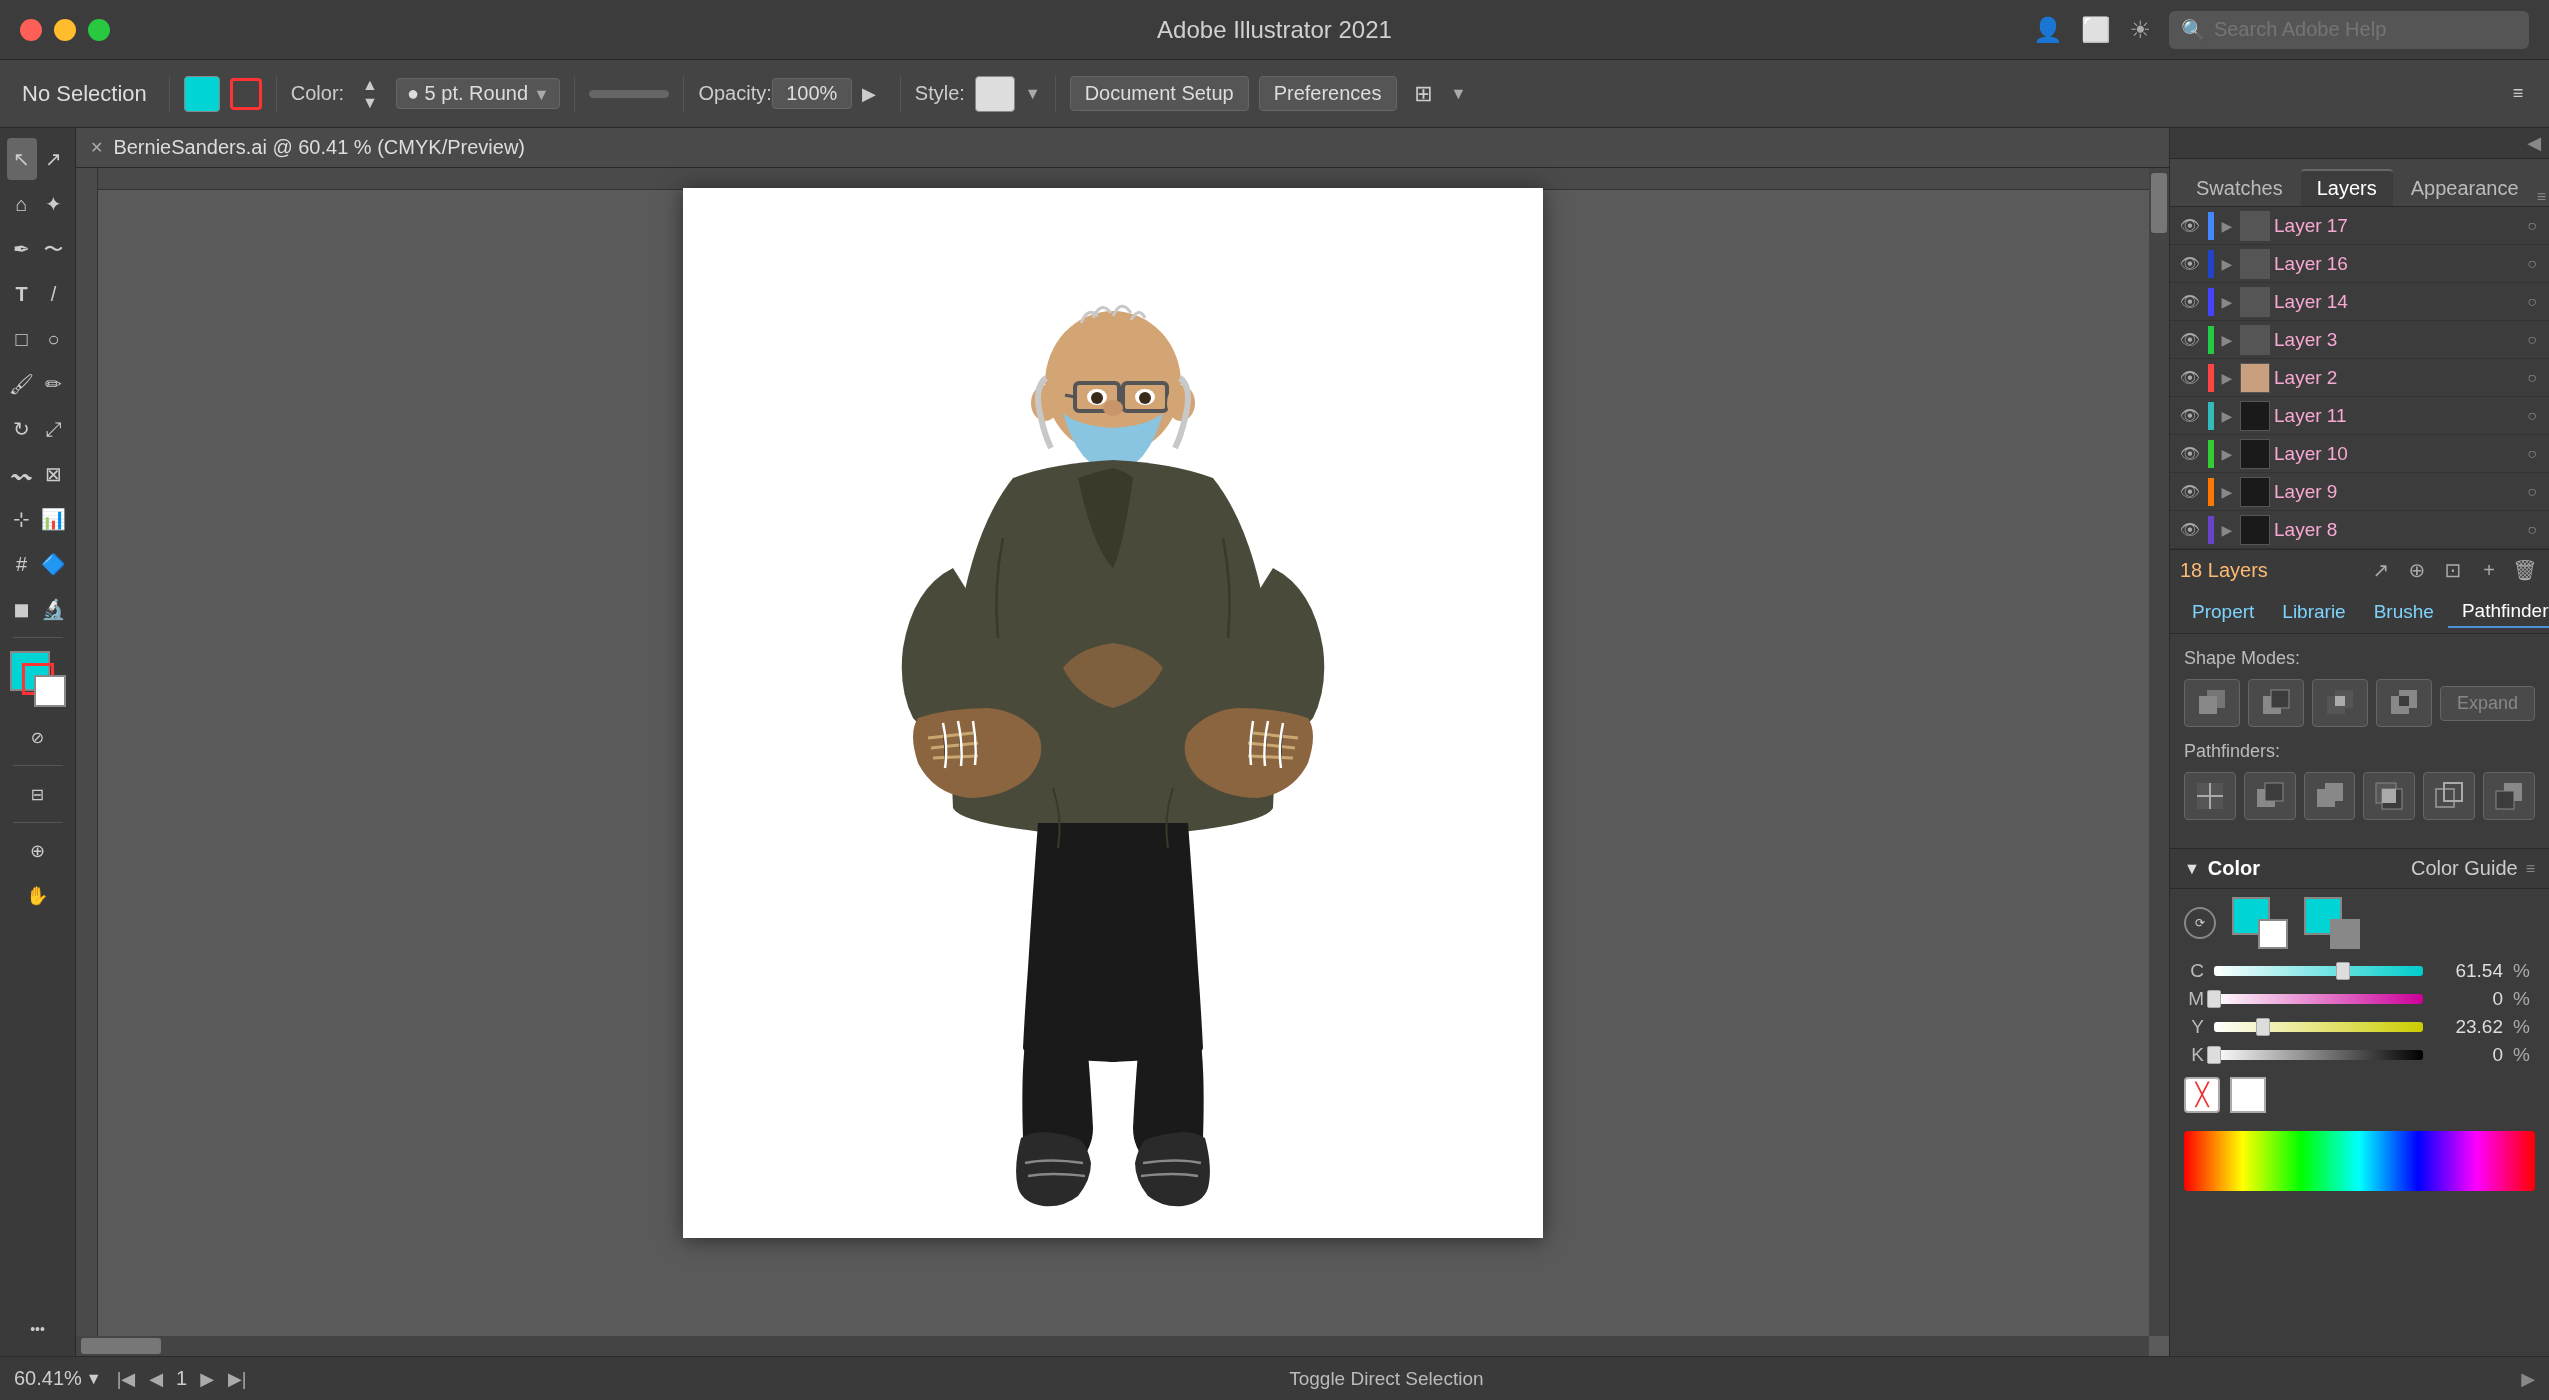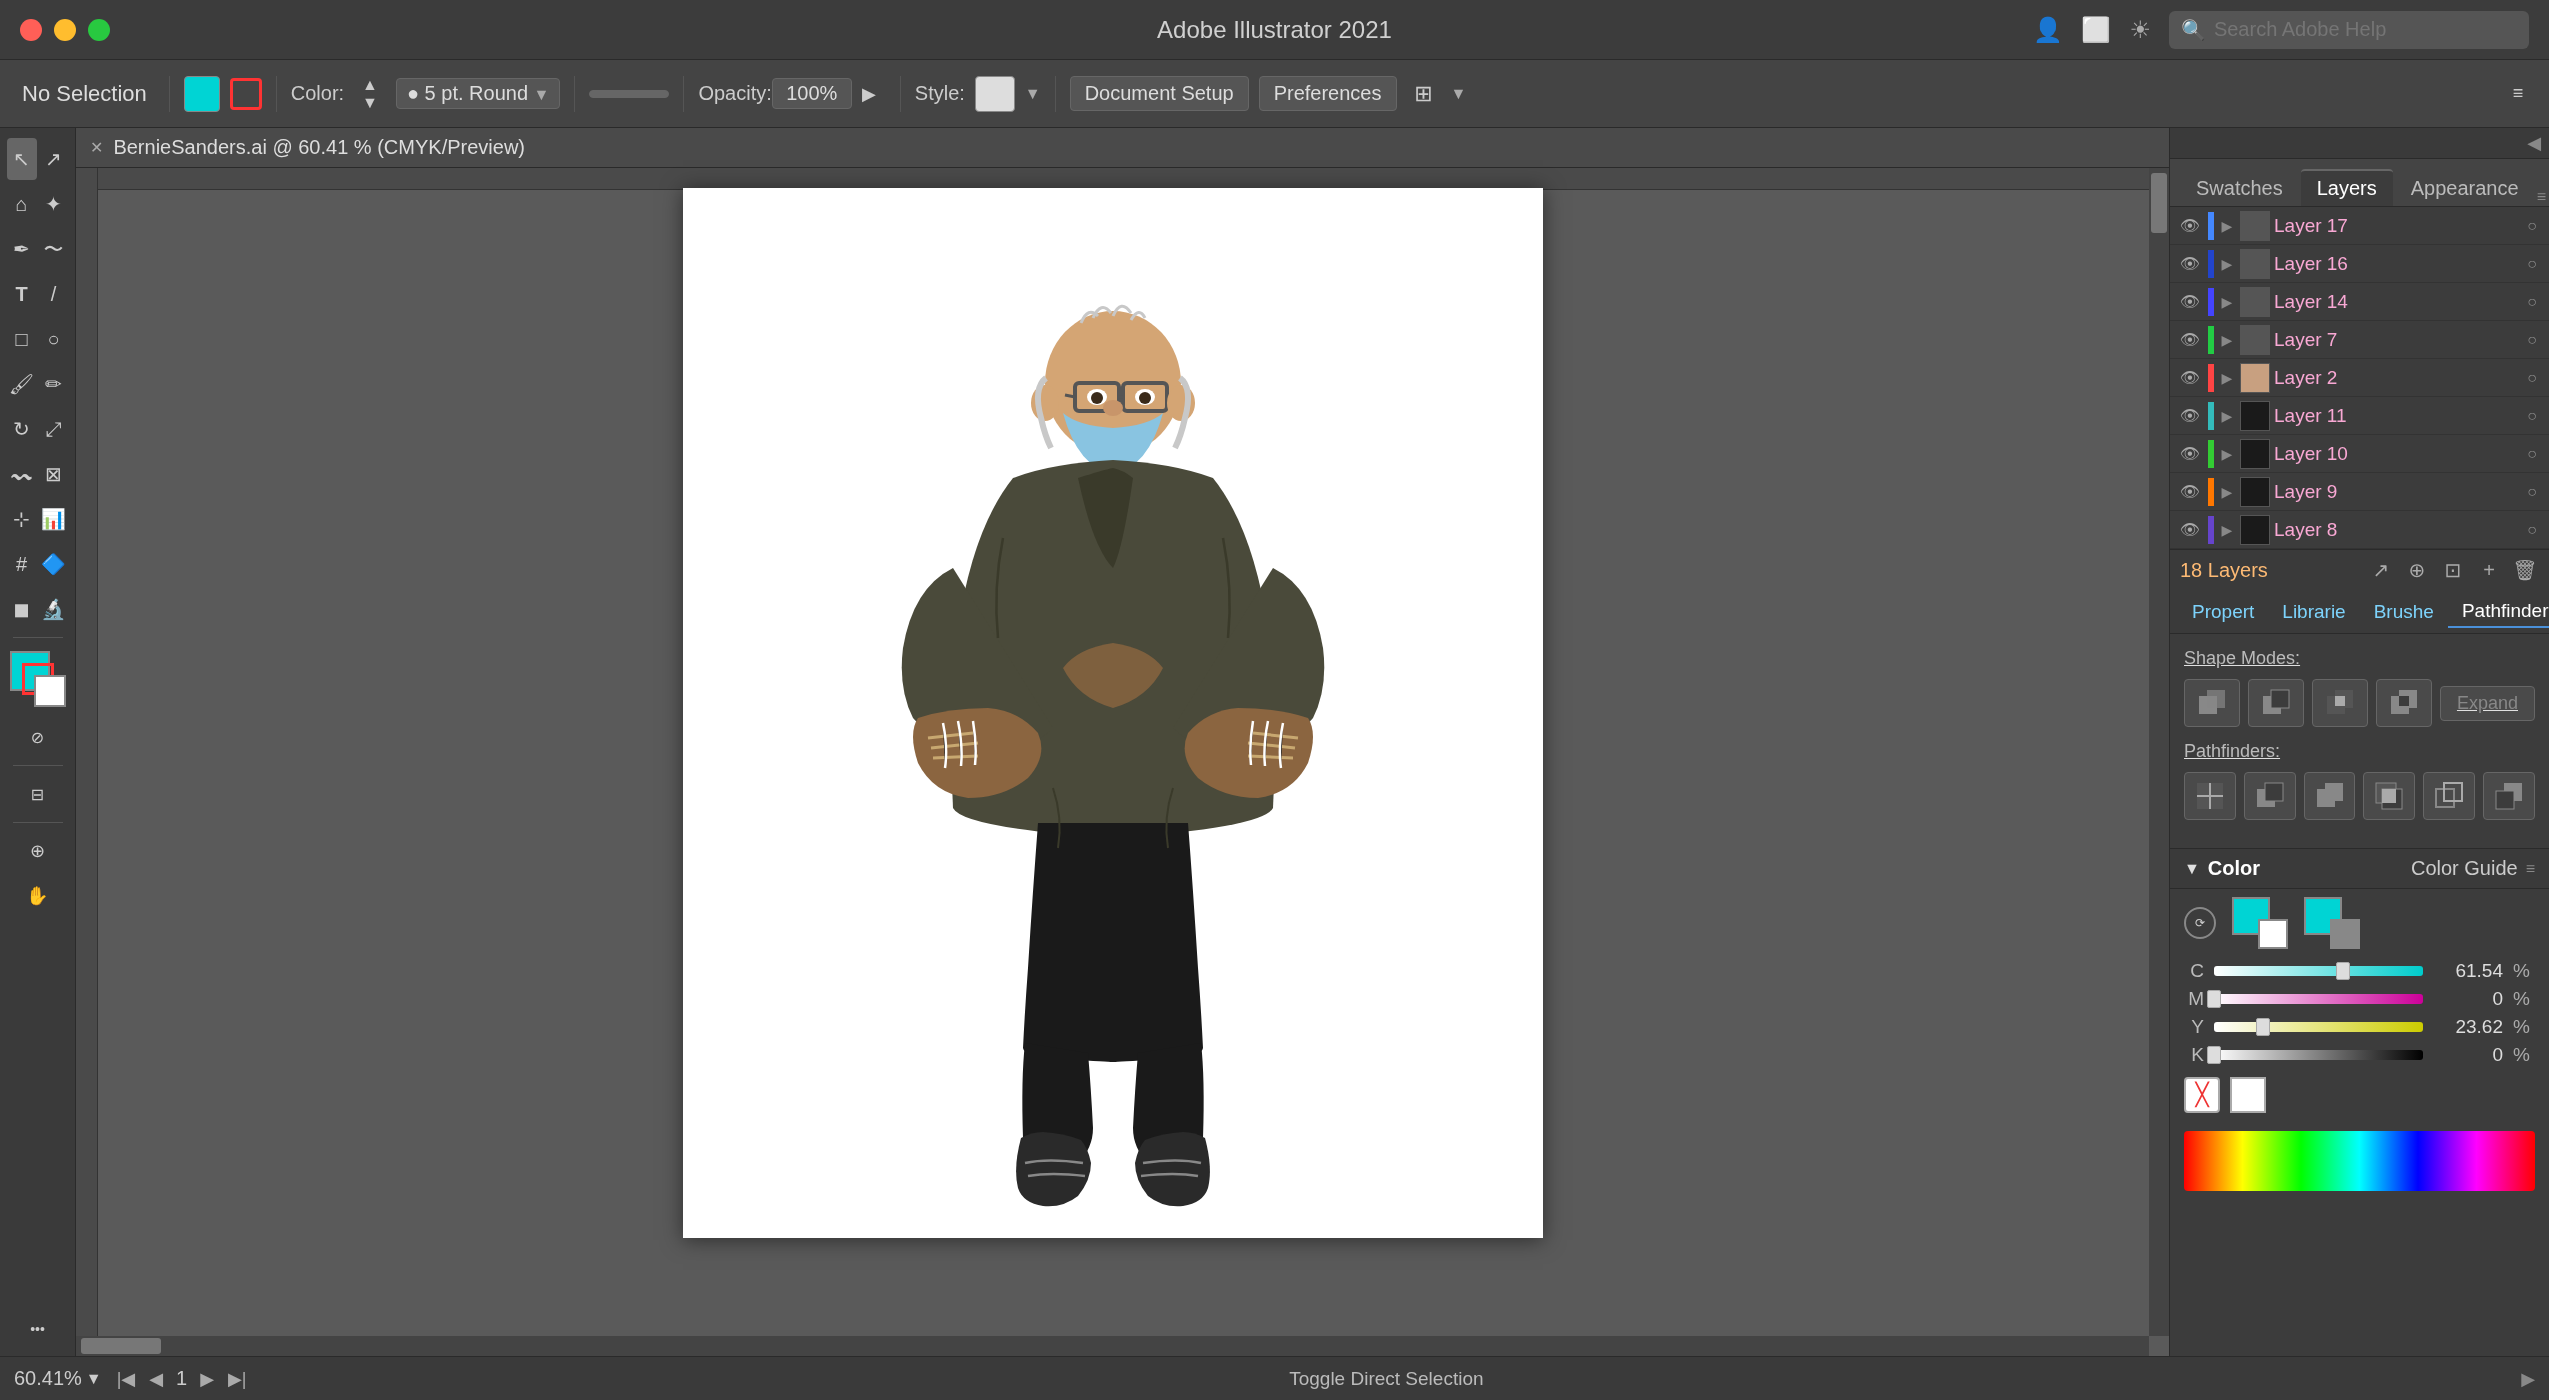--- a/index.html
+++ b/index.html
@@ -372,21 +372,20 @@
       font-size: 19px;
       color: #7dd3fc;
       cursor: pointer;
       white-space: nowrap;
     }
     .sub-panel-tab.active { color: #fff; border-bottom: 2px solid #4a90d9; }
 
     
     #pathfinder-panel {
       padding: 14px;
-      text-decoration: underline;
     }
     .section-label {
       font-size: 18px;
       color: #bbb;
       margin-bottom: 10px;
     }
     .shape-modes-row {
       display: flex;
       gap: 8px;
       margin-bottom: 14px;
@@ -840,21 +839,21 @@
         <div class="layer-thumb" style="background:#555;"></div>
         <span class="layer-name">Layer 14</span>
         <span class="layer-visibility">○</span>
       </div>
 
       <div class="layer-row">
         <span class="layer-eye">👁</span>
         <div class="layer-color-strip" style="background:#22cc44;"></div>
         <span class="layer-arrow">▶</span>
         <div class="layer-thumb" style="background:#555;"></div>
-        <span class="layer-name">Layer 7</span>
+        <span class="layer-name">Layer 3</span>
         <span class="layer-visibility">○</span>
       </div>
 
       <div class="layer-row">
         <span class="layer-eye">👁</span>
         <div class="layer-color-strip" style="background:#ff4444;"></div>
         <span class="layer-arrow">▶</span>
         <div class="layer-thumb" style="background:#c8a080;"></div>
         <span class="layer-name">Layer 2</span>
         <span class="layer-visibility">○</span>

